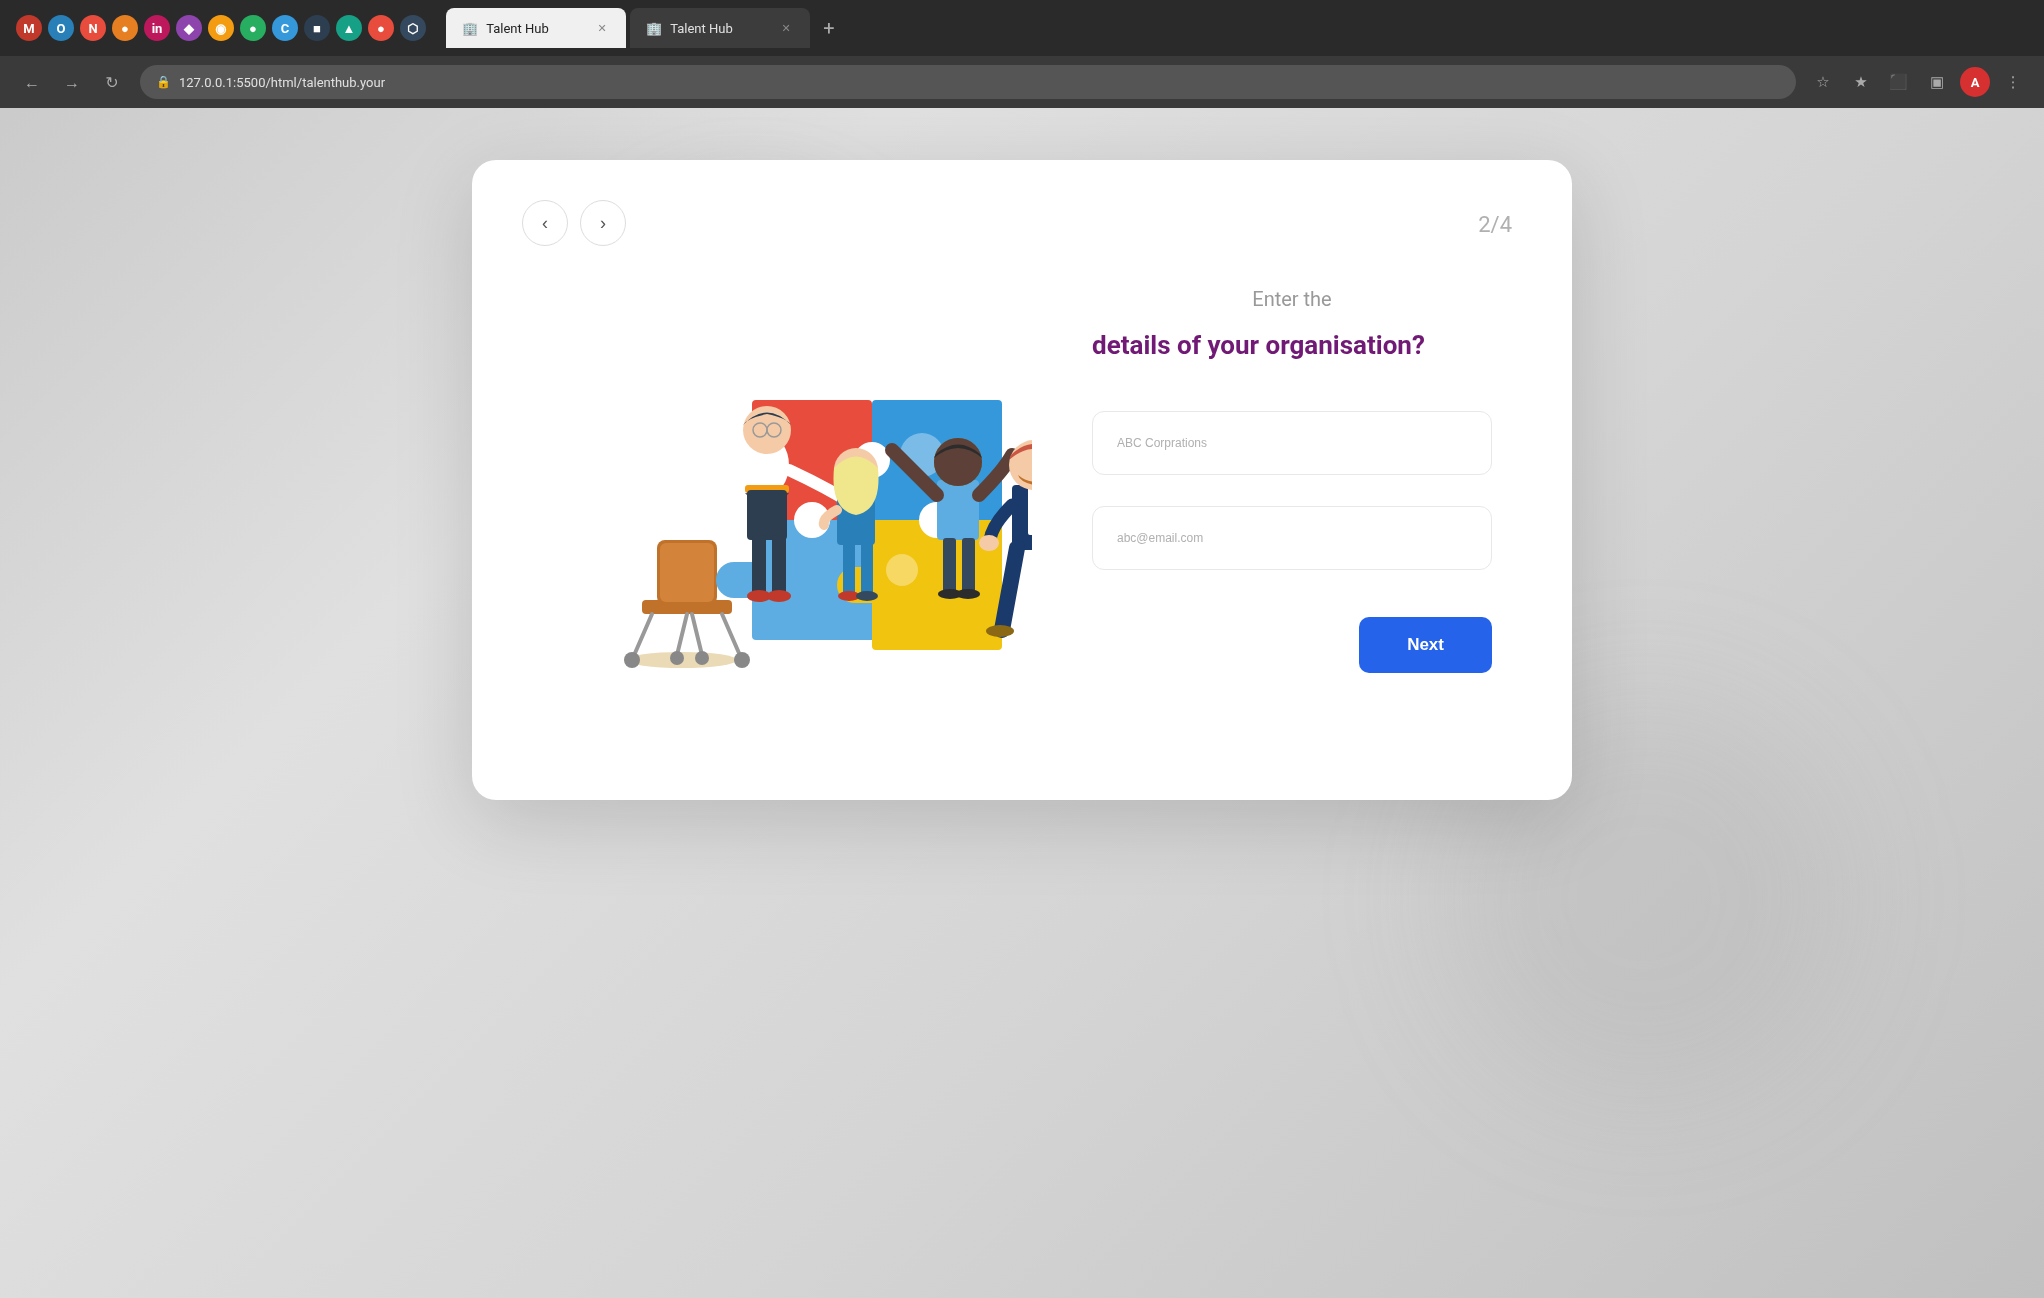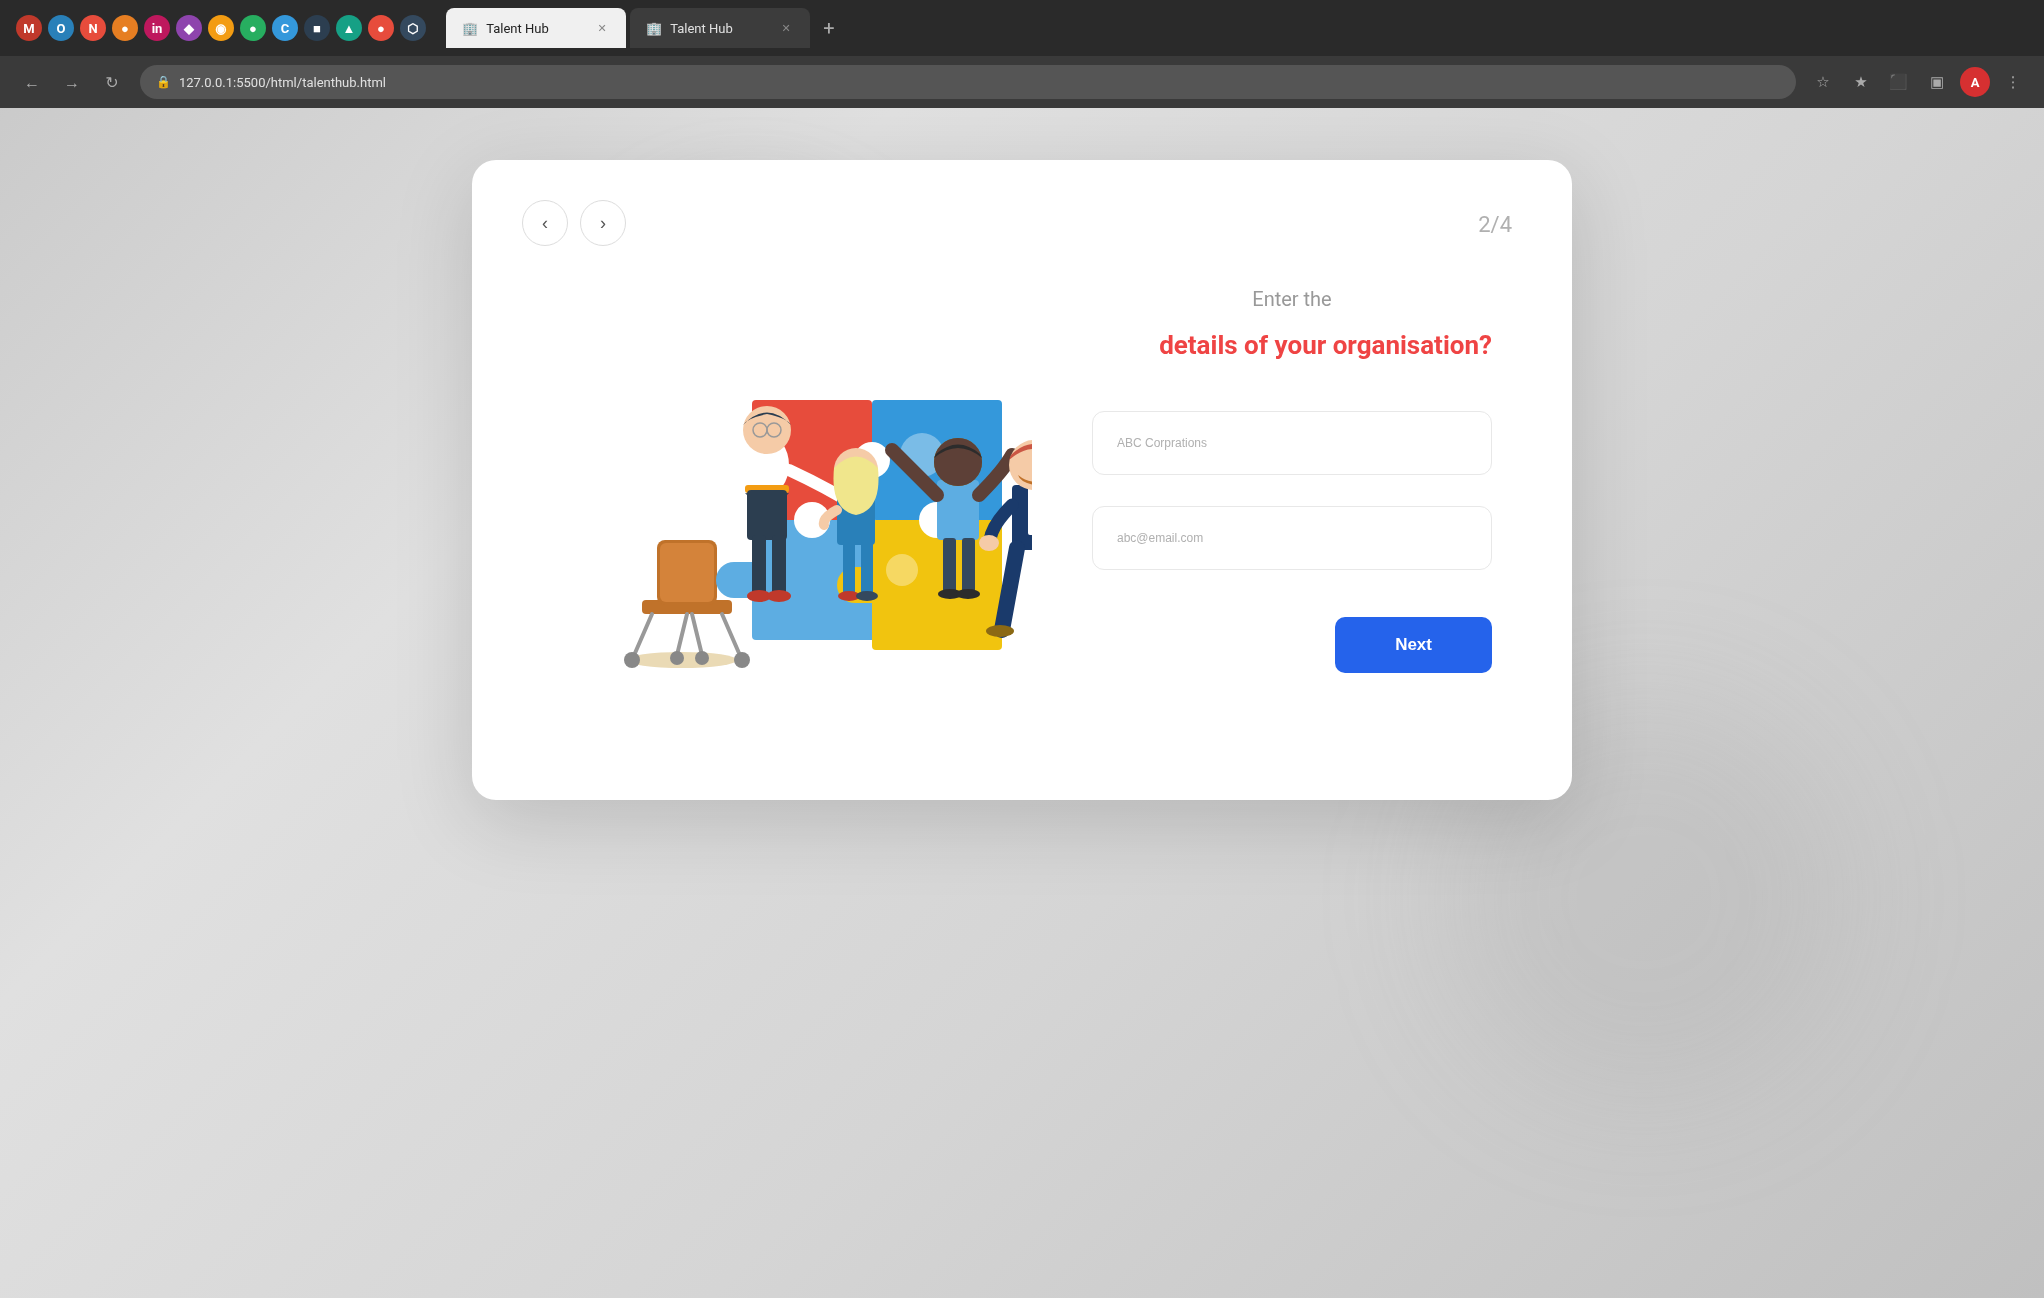--- a/index.html
+++ b/index.html
@@ -259,23 +259,23 @@
     .form-title-sub {
       font-size: 20px;
       color: #999;
       font-weight: 400;
       text-align: center;
       margin-bottom: 4px;
     }
 
     .form-title-main {
       font-size: 26px;
-      color: #ef4444;
+      color: #701a75;
       font-weight: 700;
-      text-align: right;
+      text-align: left;
       margin-bottom: 36px;
     }
 
     .form-input {
       width: 100%;
       height: 64px;
       border: 1.5px solid #e8e8e8;
       border-radius: 12px;
       padding: 0 24px;
       font-size: 12px;
@@ -290,21 +290,21 @@
       color: #b0b0b0;
     }
 
     .next-btn {
       align-self: flex-end;
       margin-top: 16px;
       background: #2563eb;
       color: white;
       border: none;
       border-radius: 10px;
-      padding: 18px 60px;
+      padding: 18px 48px;
       font-size: 17px;
       font-weight: 600;
       cursor: pointer;
       transition: background 0.2s;
     }
 
     
     .puzzle-svg {
       width: 100%;
       height: 100%;
@@ -351,21 +351,21 @@
   </div>
 
   <div class="address-bar">
     <div class="nav-buttons">
       <div class="nav-btn">←</div>
       <div class="nav-btn">→</div>
       <div class="nav-btn">↻</div>
     </div>
     <div class="url-bar">
       <span class="lock-icon">🔒</span>
-      <span>127.0.0.1:5500/html/talenthub.html</span>
+      <span>127.0.0.1:5500/html/talenthub.your</span>
     </div>
     <div class="browser-actions">
       <div class="browser-action-btn">☆</div>
       <div class="browser-action-btn">★</div>
       <div class="browser-action-btn">⬛</div>
       <div class="browser-action-btn">▣</div>
       <div class="browser-action-btn" style="background:#d63031;border-radius:50%;width:30px;height:30px;color:white;font-weight:bold;font-size:13px;">A</div>
       <div class="browser-action-btn">⋮</div>
     </div>
   </div>

